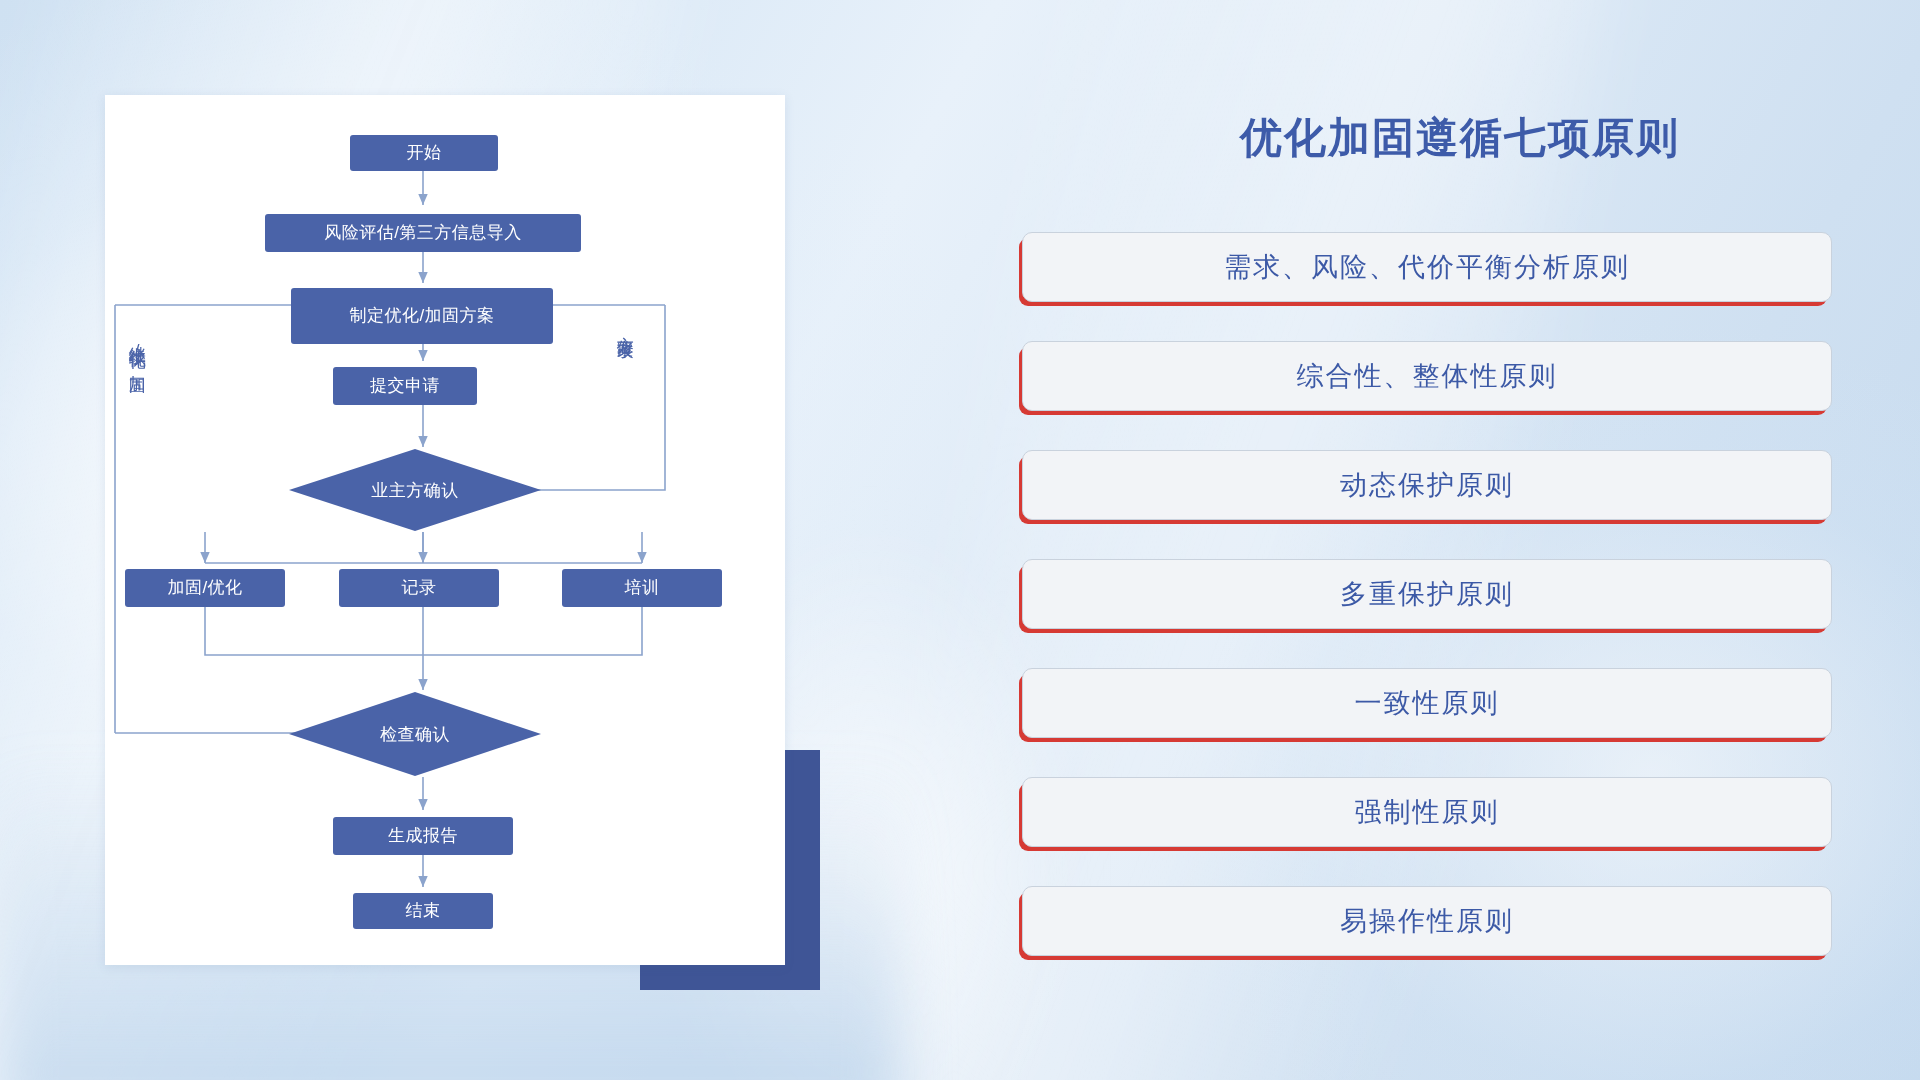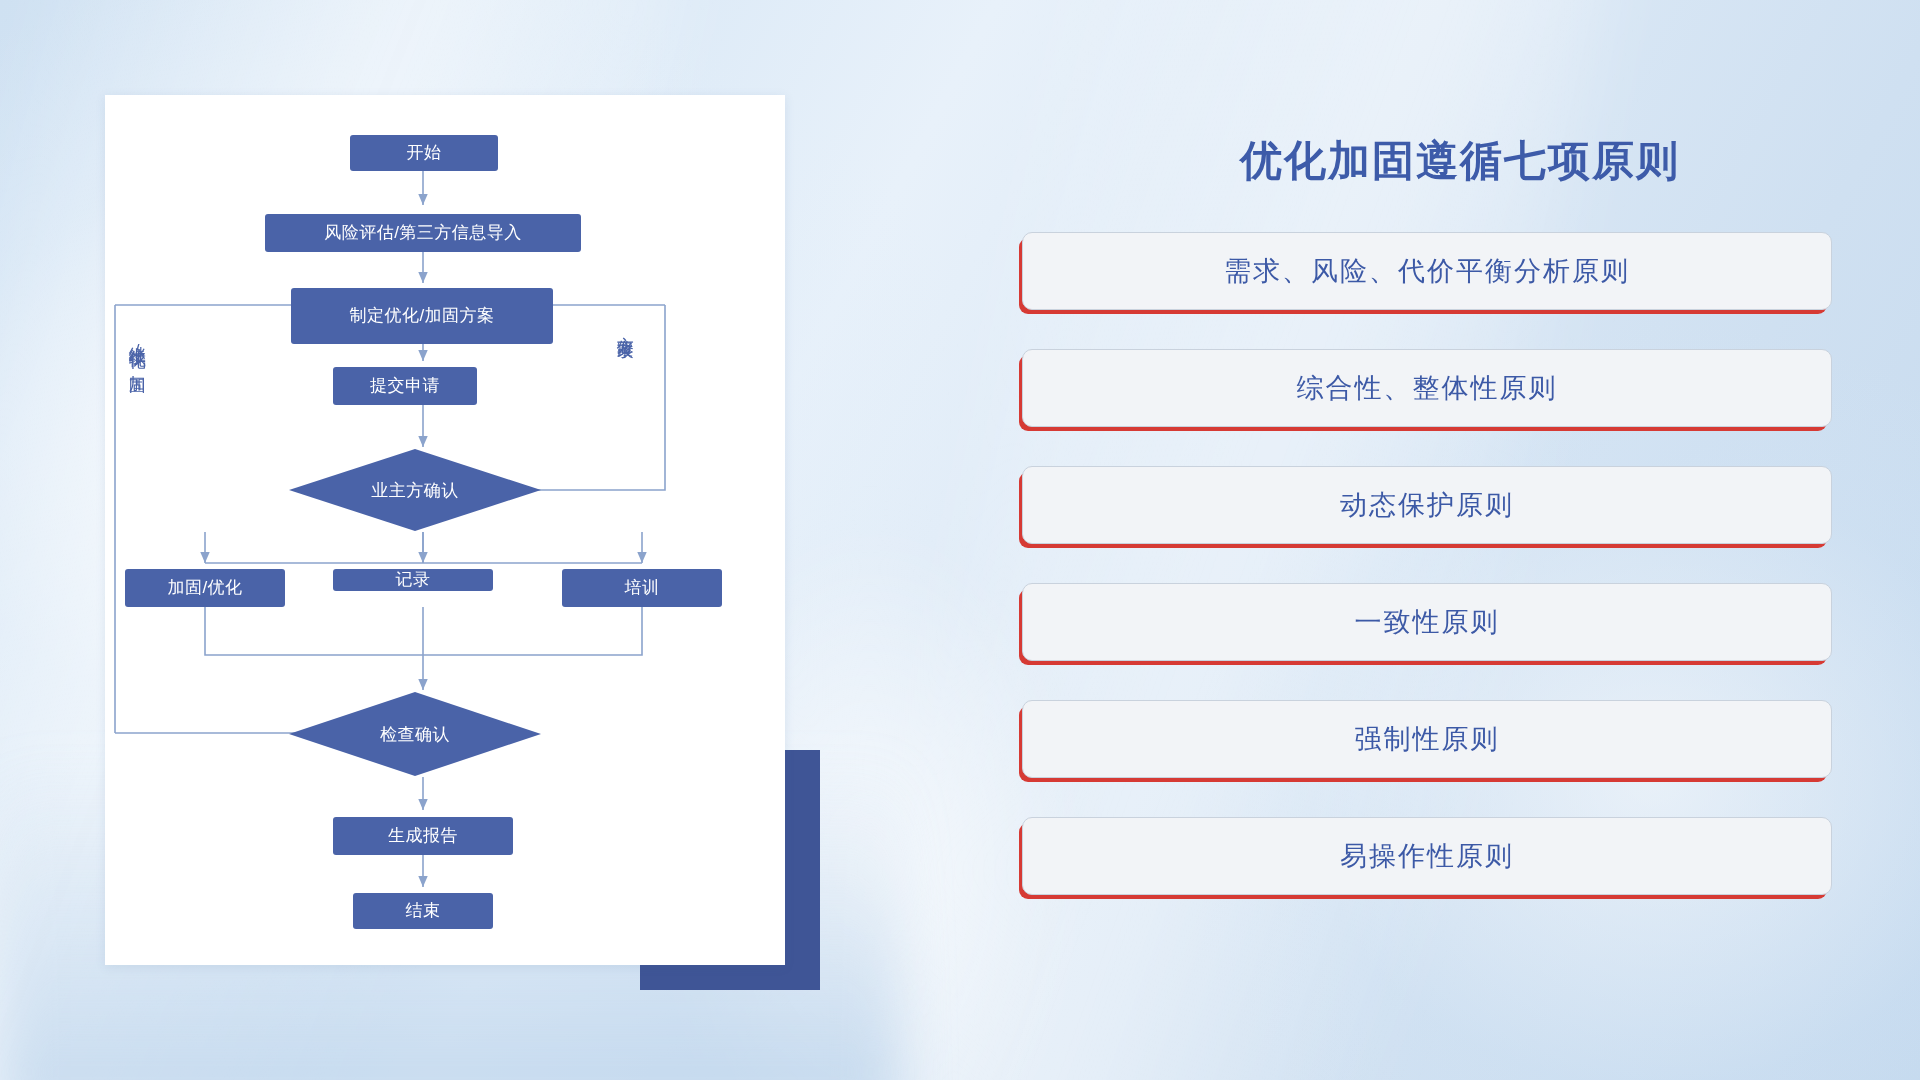--- a/index.html
+++ b/index.html
@@ -95,30 +95,29 @@
   
   #principles-title {
     position: absolute;
     left: 1150px; top: 110px;
     width: 620px;
     text-align: center;
     font-size: 42px;
     font-weight: bold;
     color: #3d5ba9;
     letter-spacing: 2px;
-    margin-top: 23px;
   }
   #principles-list {
     position: absolute;
     left: 1022px; top: 232px;
     width: 810px;
   }
   .principle {
     position: relative;
-    height: 78px;
+    height: 70px;
     margin-bottom: 39px;
     background: #f2f4f7;
     border: 1px solid #c9d2dd;
     border-radius: 10px;
     display: flex;
     align-items: center;
     justify-content: center;
     font-size: 27px;
     color: #3c59a6;
     letter-spacing: 2px;
@@ -203,21 +202,21 @@
     <polygon points="128,2 254,43 128,84 2,43" fill="#4a63a8"></polygon>
   </svg>
   <div class="diamond-label" style="left:182px; top:352px; width:256px; height:86px;">
     <span>业主方确认</span>
   </div>
 
   <div class="node" style="left:20px; top:474px; width:160px; height:38px;justify-content:center;">
     <span>加固/优化</span>
   </div>
 
-  <div class="node" style="left:228px; top:474px; width:160px; height:22px;">
+  <div class="node" style="left:234px; top:474px; width:160px; height:38px;">
     <span>记录</span>
   </div>
 
   <div class="node" style="left:457px; top:474px; width:160px; height:38px;">
     <span>培训</span>
   </div>
 
   <svg style="position:absolute; left:182px; top:595px; width:256px; height:88px;" viewBox="0 0 256 88">
     <polygon points="128,2 254,44 128,86 2,44" fill="#4a63a8"></polygon>
   </svg>
@@ -243,20 +242,23 @@
   <div class="principle">
     <span>需求、风险、代价平衡分析原则</span>
   </div>
   <div class="principle">
     <span>综合性、整体性原则</span>
   </div>
   <div class="principle">
     <span>动态保护原则</span>
   </div>
   <div class="principle">
+    <span>多重保护原则</span>
+  </div>
+  <div class="principle">
     <span>一致性原则</span>
   </div>
   <div class="principle">
     <span>强制性原则</span>
   </div>
   <div class="principle">
     <span>易操作性原则</span>
   </div>
 </div>
 

